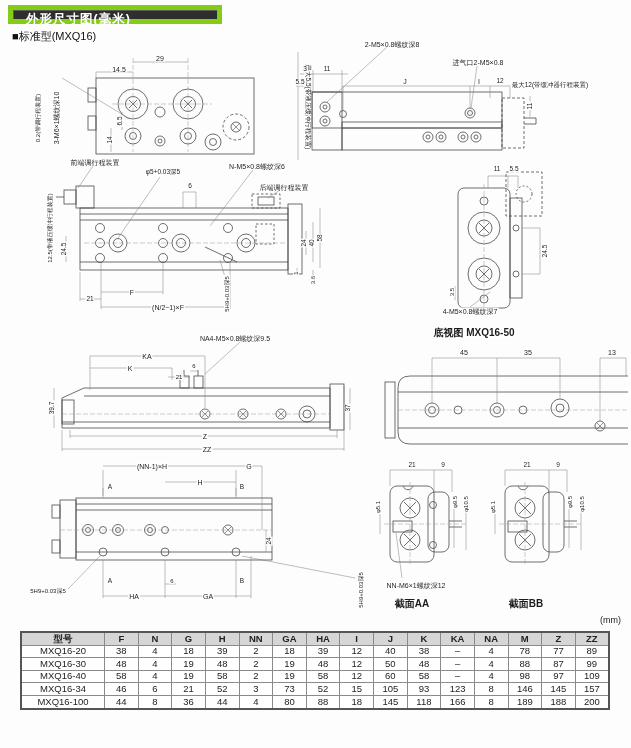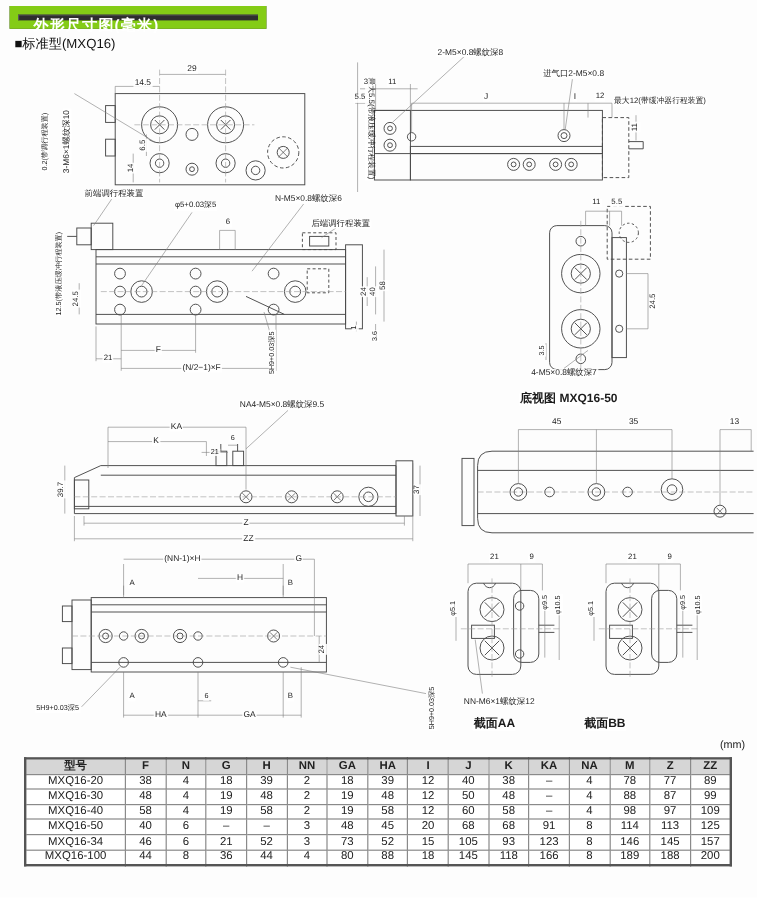--- a/index.html
+++ b/index.html
@@ -1,19 +1,19 @@
 <!DOCTYPE html>
 <html><head>
 <meta charset="utf-8">
 <style>
   html,body{margin:0;padding:0;}
   .page{position:relative;width:631px;height:748px;background:#fdfdfd;overflow:hidden;
         font-family:"Liberation Sans","DejaVu Sans",sans-serif;color:#222;}
   .titlebar{position:absolute;left:8px;top:5px;width:214px;height:19px;background:#2e2e2e;
-        border:7px solid #84cc16;box-shadow:inset 1px 1px 0 #5a5a5a;color:#fff;font-size:12.5px;
+        border:5px solid #84cc16;box-shadow:inset 1px 1px 0 #5a5a5a;color:#fff;font-size:12.5px;
         font-weight:bold;letter-spacing:1px;line-height:19px;padding-left:13px;box-sizing:border-box;}
   .subtitle{position:absolute;left:12px;top:29px;font-size:11px;color:#111;}
   .unitnote{position:absolute;right:10px;top:615px;font-size:9px;color:#222;}
   svg.draw{position:absolute;left:0;top:0;}
   #ann-layer{position:absolute;left:0;top:0;width:631px;height:628px;pointer-events:none;}
   .ann{position:absolute;font-size:7px;color:#1c1c1c;white-space:nowrap;line-height:1;
        background:rgba(255,255,255,.88);padding:0 1px;transform-origin:center;}
   table.dim{position:absolute;left:20px;top:631px;width:590px;border-collapse:collapse;
        font-size:9.5px;table-layout:fixed;background:#fff;}
   table.dim th,table.dim td{border:1px solid #8a8a8a;text-align:center;padding:0;height:11.6px;
@@ -422,21 +422,21 @@
       <span class="ann" style="left: 455px; top: 502px; font-size: 6px; transform: translate(-50%, -50%) rotate(-90deg);">φ9.5</span>
       <span class="ann" style="left: 466px; top: 504px; font-size: 6px; transform: translate(-50%, -50%) rotate(-90deg);">φ10.5</span>
       <span class="ann" style="left: 378px; top: 507px; font-size: 6px; transform: translate(-50%, -50%) rotate(-90deg);">φ5.1</span>
       <span class="ann" style="left: 416px; top: 585px; font-size: 7px; transform: translate(-50%, -50%);">NN-M6×1螺纹深12</span>
       <span class="ann" style="left: 412px; top: 604px; font-size: 10px; font-weight: bold; transform: translate(-50%, -50%); text-align: right;">截面AA</span>
       <span class="ann" style="left: 527px; top: 465px; font-size: 6.5px; transform: translate(-50%, -50%);">21</span>
       <span class="ann" style="left: 558px; top: 465px; font-size: 6.5px; transform: translate(-50%, -50%);">9</span>
       <span class="ann" style="left: 493px; top: 507px; font-size: 6px; transform: translate(-50%, -50%) rotate(-90deg);">φ5.1</span>
       <span class="ann" style="left: 570px; top: 502px; font-size: 6px; transform: translate(-50%, -50%) rotate(-90deg);">φ9.5</span>
       <span class="ann" style="left: 582px; top: 504px; font-size: 6px; transform: translate(-50%, -50%) rotate(-90deg);">φ10.5</span>
-      <span class="ann" style="left: 504px; top: 604px; font-size: 10px; font-weight: bold; transform: translate(-50%, -50%);">截面BB</span>
+      <span class="ann" style="left: 526px; top: 604px; font-size: 10px; font-weight: bold; transform: translate(-50%, -50%);">截面BB</span>
     </div>
 
   <div class="unitnote">(mm)</div>
 
   <table class="dim">
     <thead>
         <tr id="thead-row">
           <th>型号</th>
           <th>F</th>
           <th>N</th>
@@ -504,38 +504,20 @@
           <td>12</td>
           <td>60</td>
           <td>58</td>
           <td>–</td>
           <td>4</td>
           <td>98</td>
           <td>97</td>
           <td>109</td>
         </tr>
         <tr>
-          <td>MXQ16-50</td>
-          <td>40</td>
-          <td>6</td>
-          <td>–</td>
-          <td>–</td>
-          <td>3</td>
-          <td>48</td>
-          <td>45</td>
-          <td>20</td>
-          <td>68</td>
-          <td>68</td>
-          <td>91</td>
-          <td>8</td>
-          <td>114</td>
-          <td>113</td>
-          <td>125</td>
-        </tr>
-        <tr>
           <td>MXQ16-34</td>
           <td>46</td>
           <td>6</td>
           <td>21</td>
           <td>52</td>
           <td>3</td>
           <td>73</td>
           <td>52</td>
           <td>15</td>
           <td>105</td>

